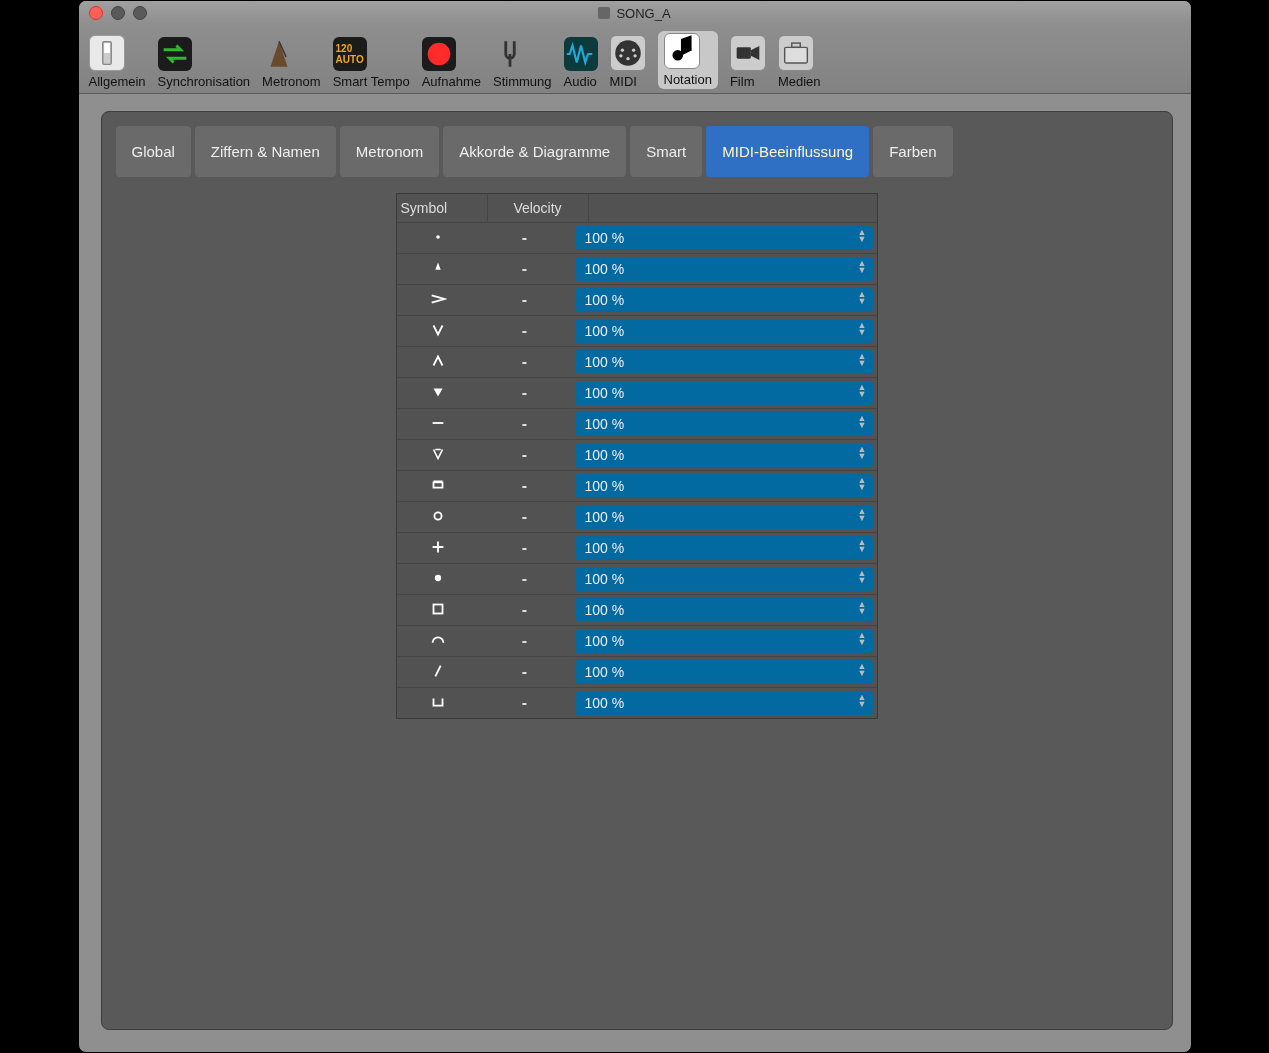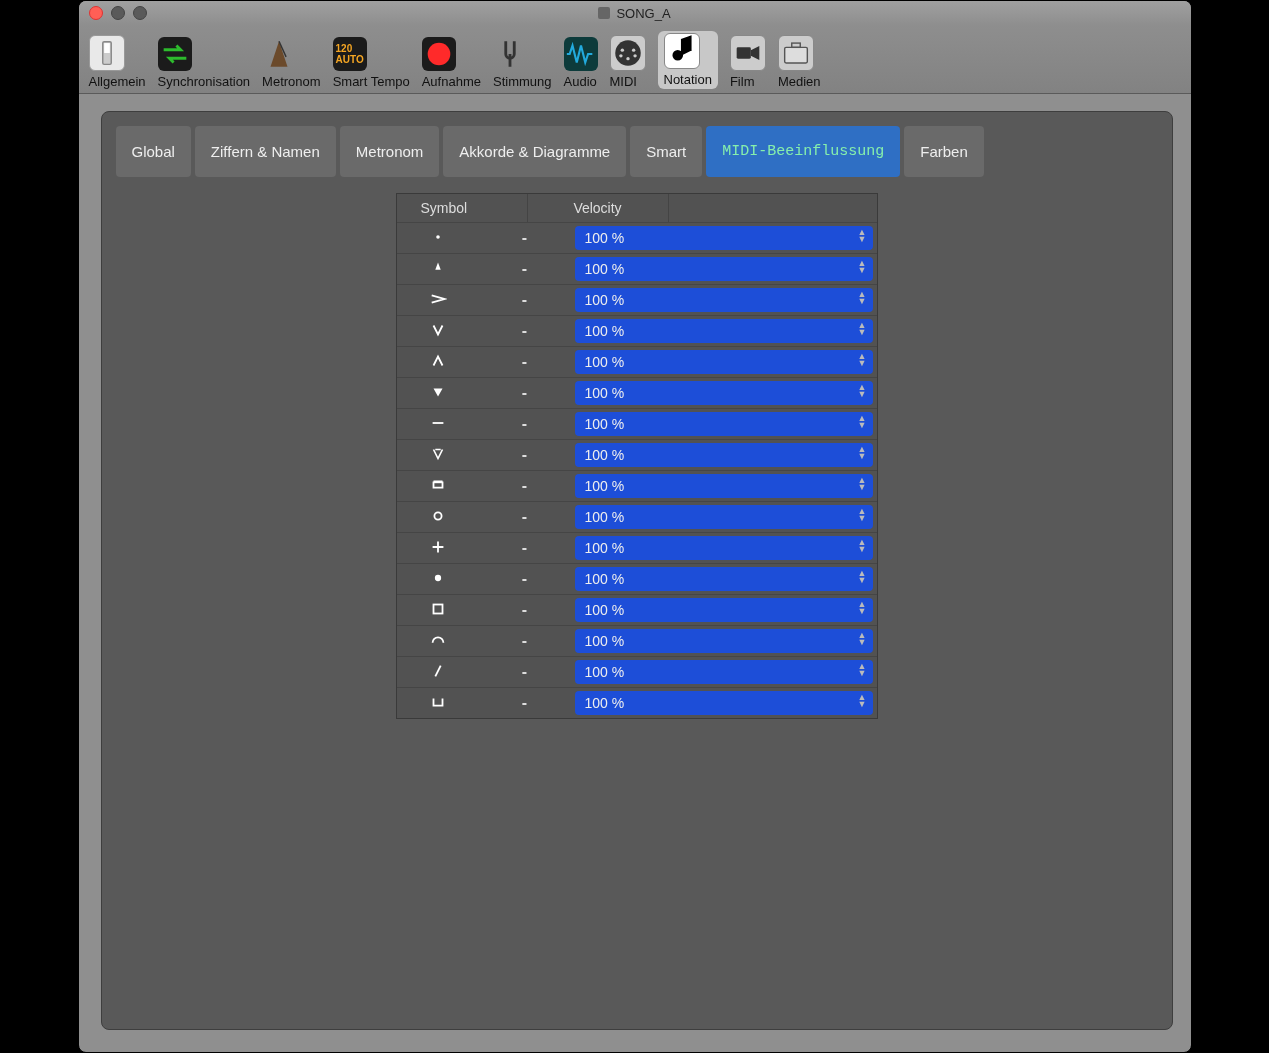--- a/index.html
+++ b/index.html
@@ -11,33 +11,33 @@
   .traffic .min{background:#5a5a5a;border:1px solid #444;}
   .traffic .max{background:#5a5a5a;border:1px solid #444;}
   .title-wrap{margin:0 auto;display:flex;align-items:center;gap:6px;color:#222;font-size:13px;}
   .title-doc{width:12px;height:12px;background:#666;border-radius:2px;display:inline-block;}
   .toolbar{display:flex;align-items:flex-end;padding:6px 10px 4px 10px;gap:12px;background:linear-gradient(#8e8e8e,#828282);border-bottom:1px solid #5a5a5a;}
   .tool{display:flex;flex-direction:column;color:#111;font-size:13px;cursor:default;}
   .tool .ic{width:34px;height:34px;border-radius:6px;display:flex;align-items:center;justify-content:center;margin-bottom:3px;}
   .content{background:#595959;position:absolute;left:22px;right:18px;top:110px;bottom:22px;border-radius:8px;border:1px solid #3e3e3e;padding-top:4px;}
   .sub-tabs{display:flex;gap:4px;margin:10px 14px;}
   .sub-tabs .tab{background:#6a6a6a;border-radius:4px;padding:17px 16px;color:#eee;font-size:15px;cursor:default;}
-  .sub-tabs .tab.active{background:#2f6fc4;color:#86efac;font-family:Liberation Mono, monospace;}
+  .sub-tabs .tab.active{background:#2f6fc4;color:#fef9c3;}
   .table-wrap{width:480px;margin:16px auto 0 auto;border:1px solid #3a3a3a;background:#525252;}
   .thead{display:flex;font-size:14px;color:#ddd;}
-  .thead .th{padding:6px 24px;border-right:1px solid #444;}
+  .thead .th{padding:6px 4px;border-right:1px solid #444;}
   .col-sym{width:82px;text-align:left;}
   .col-vel{width:92px;text-align:center;}
   .col-len{flex:1;text-align:left;}
   .tbody .row{display:flex;align-items:center;height:30px;border-top:1px solid #454545;}
   .cell{display:flex;align-items:center;justify-content:center;height:100%;}
   .cell.sym{width:82px;color:#fff;font-size:14px;}
   .cell.vel{width:92px;color:#ddd;font-size:16px;font-weight:bold;}
   .cell.len{flex:1;padding:0 4px;}
-  .sel{background:#1d4ed8;border-radius:4px;width:100%;height:24px;display:flex;align-items:center;padding:0 10px;position:relative;color:#eee;font-size:14px;box-sizing:border-box;}
+  .sel{background:#0369a1;border-radius:4px;width:100%;height:24px;display:flex;align-items:center;padding:0 10px;position:relative;color:#eee;font-size:14px;box-sizing:border-box;}
   .sel .stepper{position:absolute;right:6px;top:3px;display:flex;flex-direction:column;line-height:7px;font-size:9px;color:#bbb;}
   
   .sym svg{width:18px;height:18px;}
 </style>
 </head>
 <body>
 
 <div class="window">
 
   <div class="titlebar">

